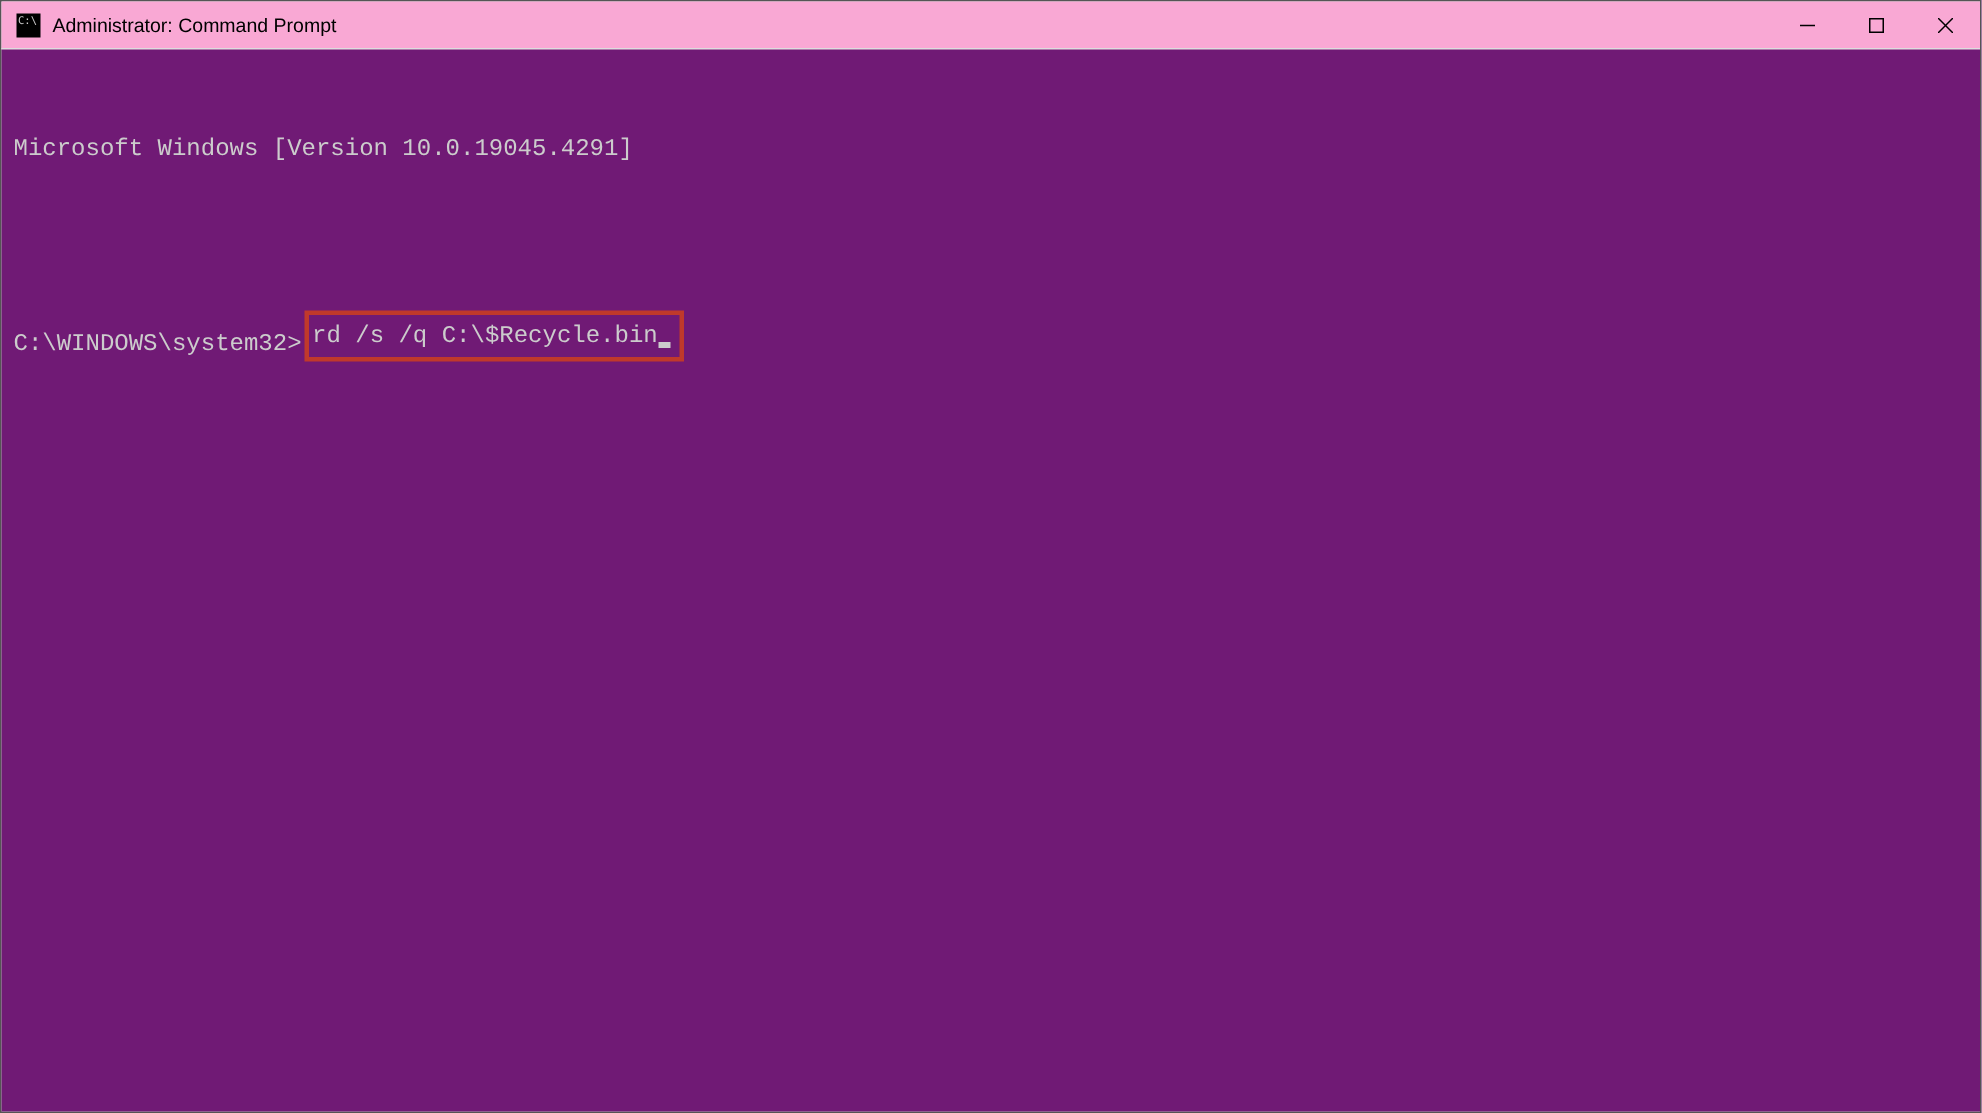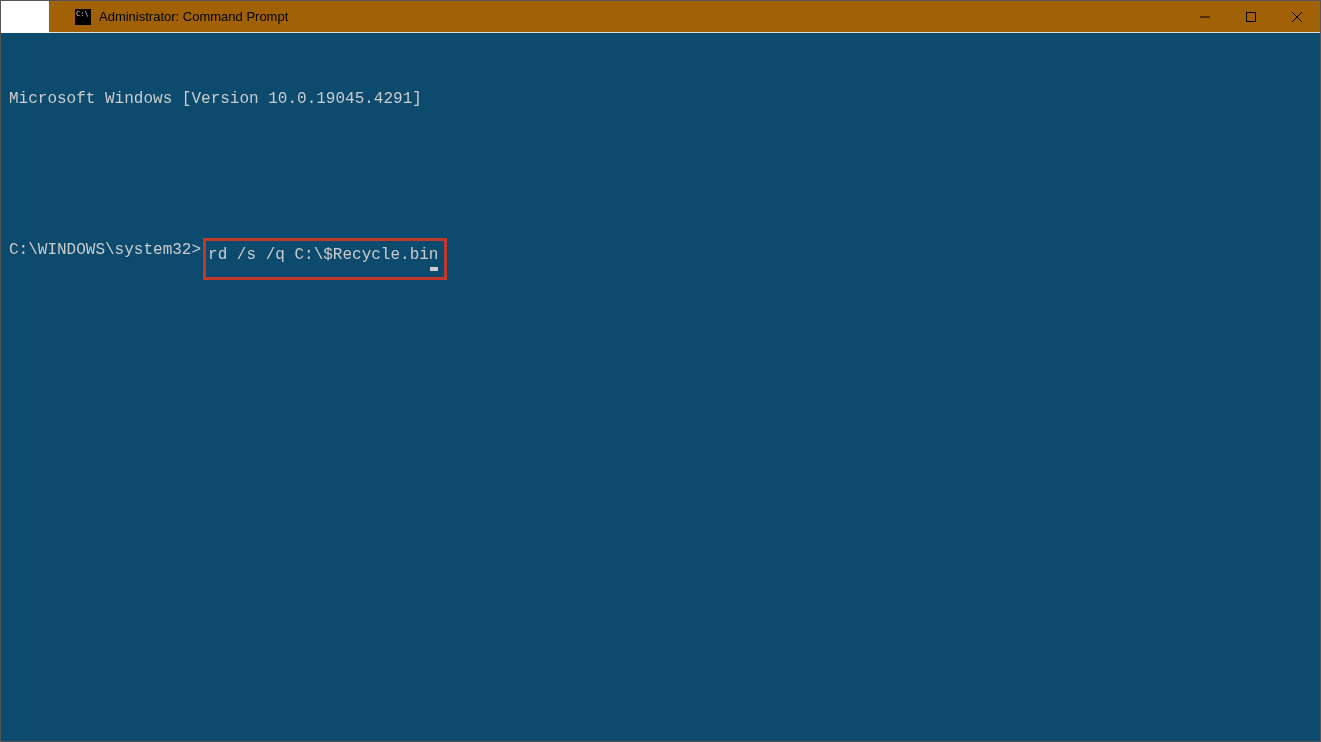--- a/index.html
+++ b/index.html
@@ -16,26 +16,25 @@
     }
     .window {
       width: 100%;
       height: 100%;
       display: flex;
       flex-direction: column;
       border: 1px solid #555;
     }
     .titlebar {
       height: 32px;
-      background: #a16207;
+      background: #f9a8d4;
       display: flex;
       align-items: center;
-      padding-left: 26px;
+      padding-left: 10px;
       border-bottom: 1px solid #ddd;
-      margin-left: 48px;
     }
     .titlebar-icon {
       width: 16px;
       height: 16px;
       margin-right: 8px;
       background: #000;
       display: flex;
       align-items: center;
       justify-content: center;
       font-size: 8px;
@@ -71,49 +70,47 @@
     }
     .win-btn svg {
       width: 10px;
       height: 10px;
       stroke: currentColor;
       stroke-width: 1;
       fill: none;
     }
     .terminal {
       flex: 1;
-      background: #0c4a6e;
+      background: #701a75;
       color: #cccccc;
       font-family: Consolas, "Courier New", monospace;
       font-size: 16px;
       line-height: 24px;
       padding: 6px 8px;
       white-space: pre;
       overflow: hidden;
       position: relative;
     }
     .term-line {
       display: block;
     }
     .prompt-line {
       display: flex;
-      align-items: flex-start;
-      margin-top: 31px;
+      align-items: flex-end;
     }
     .prompt-text {
       white-space: pre;
     }
     .command-box {
       border: 3px solid #c0392b;
       padding: 2px 6px 2px 2px;
       margin-left: 2px;
       display: inline-flex;
       align-items: center;
       white-space: pre;
-      flex-direction: column;
     }
     .cursor {
       width: 8px;
       height: 4px;
       background: #cccccc;
       display: inline-block;
       margin-left: 1px;
       align-self: flex-end;
       margin-bottom: 4px;
     }

